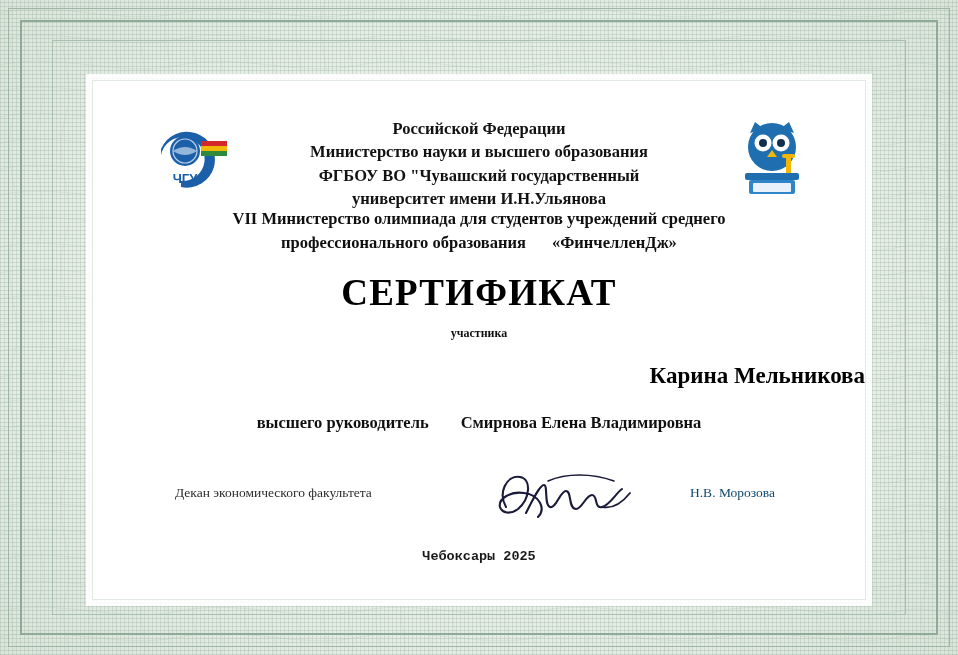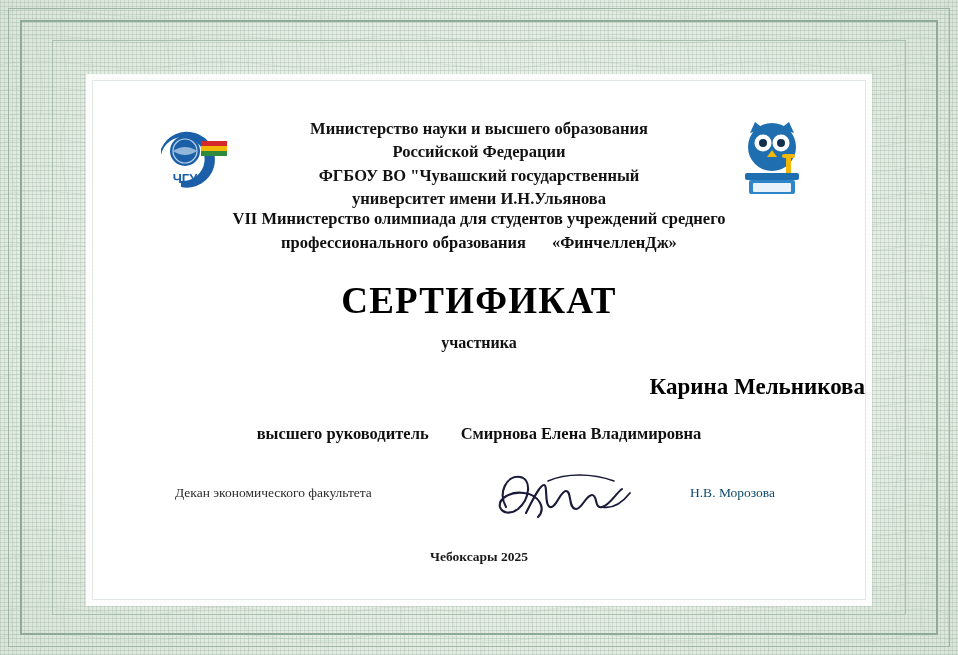--- a/index.html
+++ b/index.html
@@ -111,34 +111,34 @@
     padding: 0 40px;
   }
   .olympiad .line2 {
     display: block;
   }
   .olympiad .quoted {
     margin-left: 26px;
   }
 
   .main-title {
-    margin-top: 24px;
+    margin-top: 16px;
     text-align: center;
     font-family: "Liberation Serif", serif;
     font-weight: bold;
     font-size: 37px;
     letter-spacing: 1.2px;
     color: #000000;
   }
   .subtitle {
     margin-top: 12px;
     text-align: center;
     font-family: "Liberation Serif", serif;
     font-weight: bold;
-    font-size: 16px;
+    font-size: 12px;
     color: #101010;
   }
   .recipient {
     margin-top: 22px;
     text-align: right;
     font-family: "Liberation Serif", serif;
     font-weight: bold;
     font-size: 23px;
     color: #000000;
   }
@@ -185,21 +185,21 @@
     width: 175px;
     height: 70px;
   }
 
   .place-date {
     position: absolute;
     left: 0;
     right: 0;
     top: 468px;
     text-align: center;
-    font-family: Liberation Serif, serif;
+    font-family: Liberation Mono, monospace;
     font-weight: bold;
     font-size: 13.5px;
     color: #1a1a1a;
   }
 </style>
 </head>
 <body>
 
 <div class="certificate">
 
@@ -246,22 +246,22 @@
         <circle cx="44" cy="26" r="4" fill="#12304d"></circle>
         <path d="M35,33 L30,40 L40,40 Z" fill="#f2b705"></path>
         <rect x="8" y="56" width="54" height="7" rx="2" fill="#1f6fb0"></rect>
         <rect x="12" y="63" width="46" height="14" rx="2" fill="#2e86c8"></rect>
         <rect x="16" y="66" width="38" height="9" rx="1" fill="#e9f2fa"></rect>
         <rect x="49" y="40" width="5" height="16" fill="#f2b705"></rect>
         <rect x="45" y="37" width="13" height="4" rx="2" fill="#f2b705"></rect>
       </svg>
 
       <div class="ministry">
+        <div>Российской Федерации</div>
         <div>Министерство науки и высшего образования</div>
-        <div>Российской Федерации</div>
         <div>ФГБОУ ВО "Чувашский государственный</div>
         <div>университет имени И.Н.Ульянова</div>
       </div>
     </div>
 
     <div class="olympiad">
       <span>VII Министерство олимпиада для студентов учреждений среднего</span>
       <span class="line2">
         <span>профессионального образования</span><span class="quoted">«ФинчелленДж»</span>
       </span>

